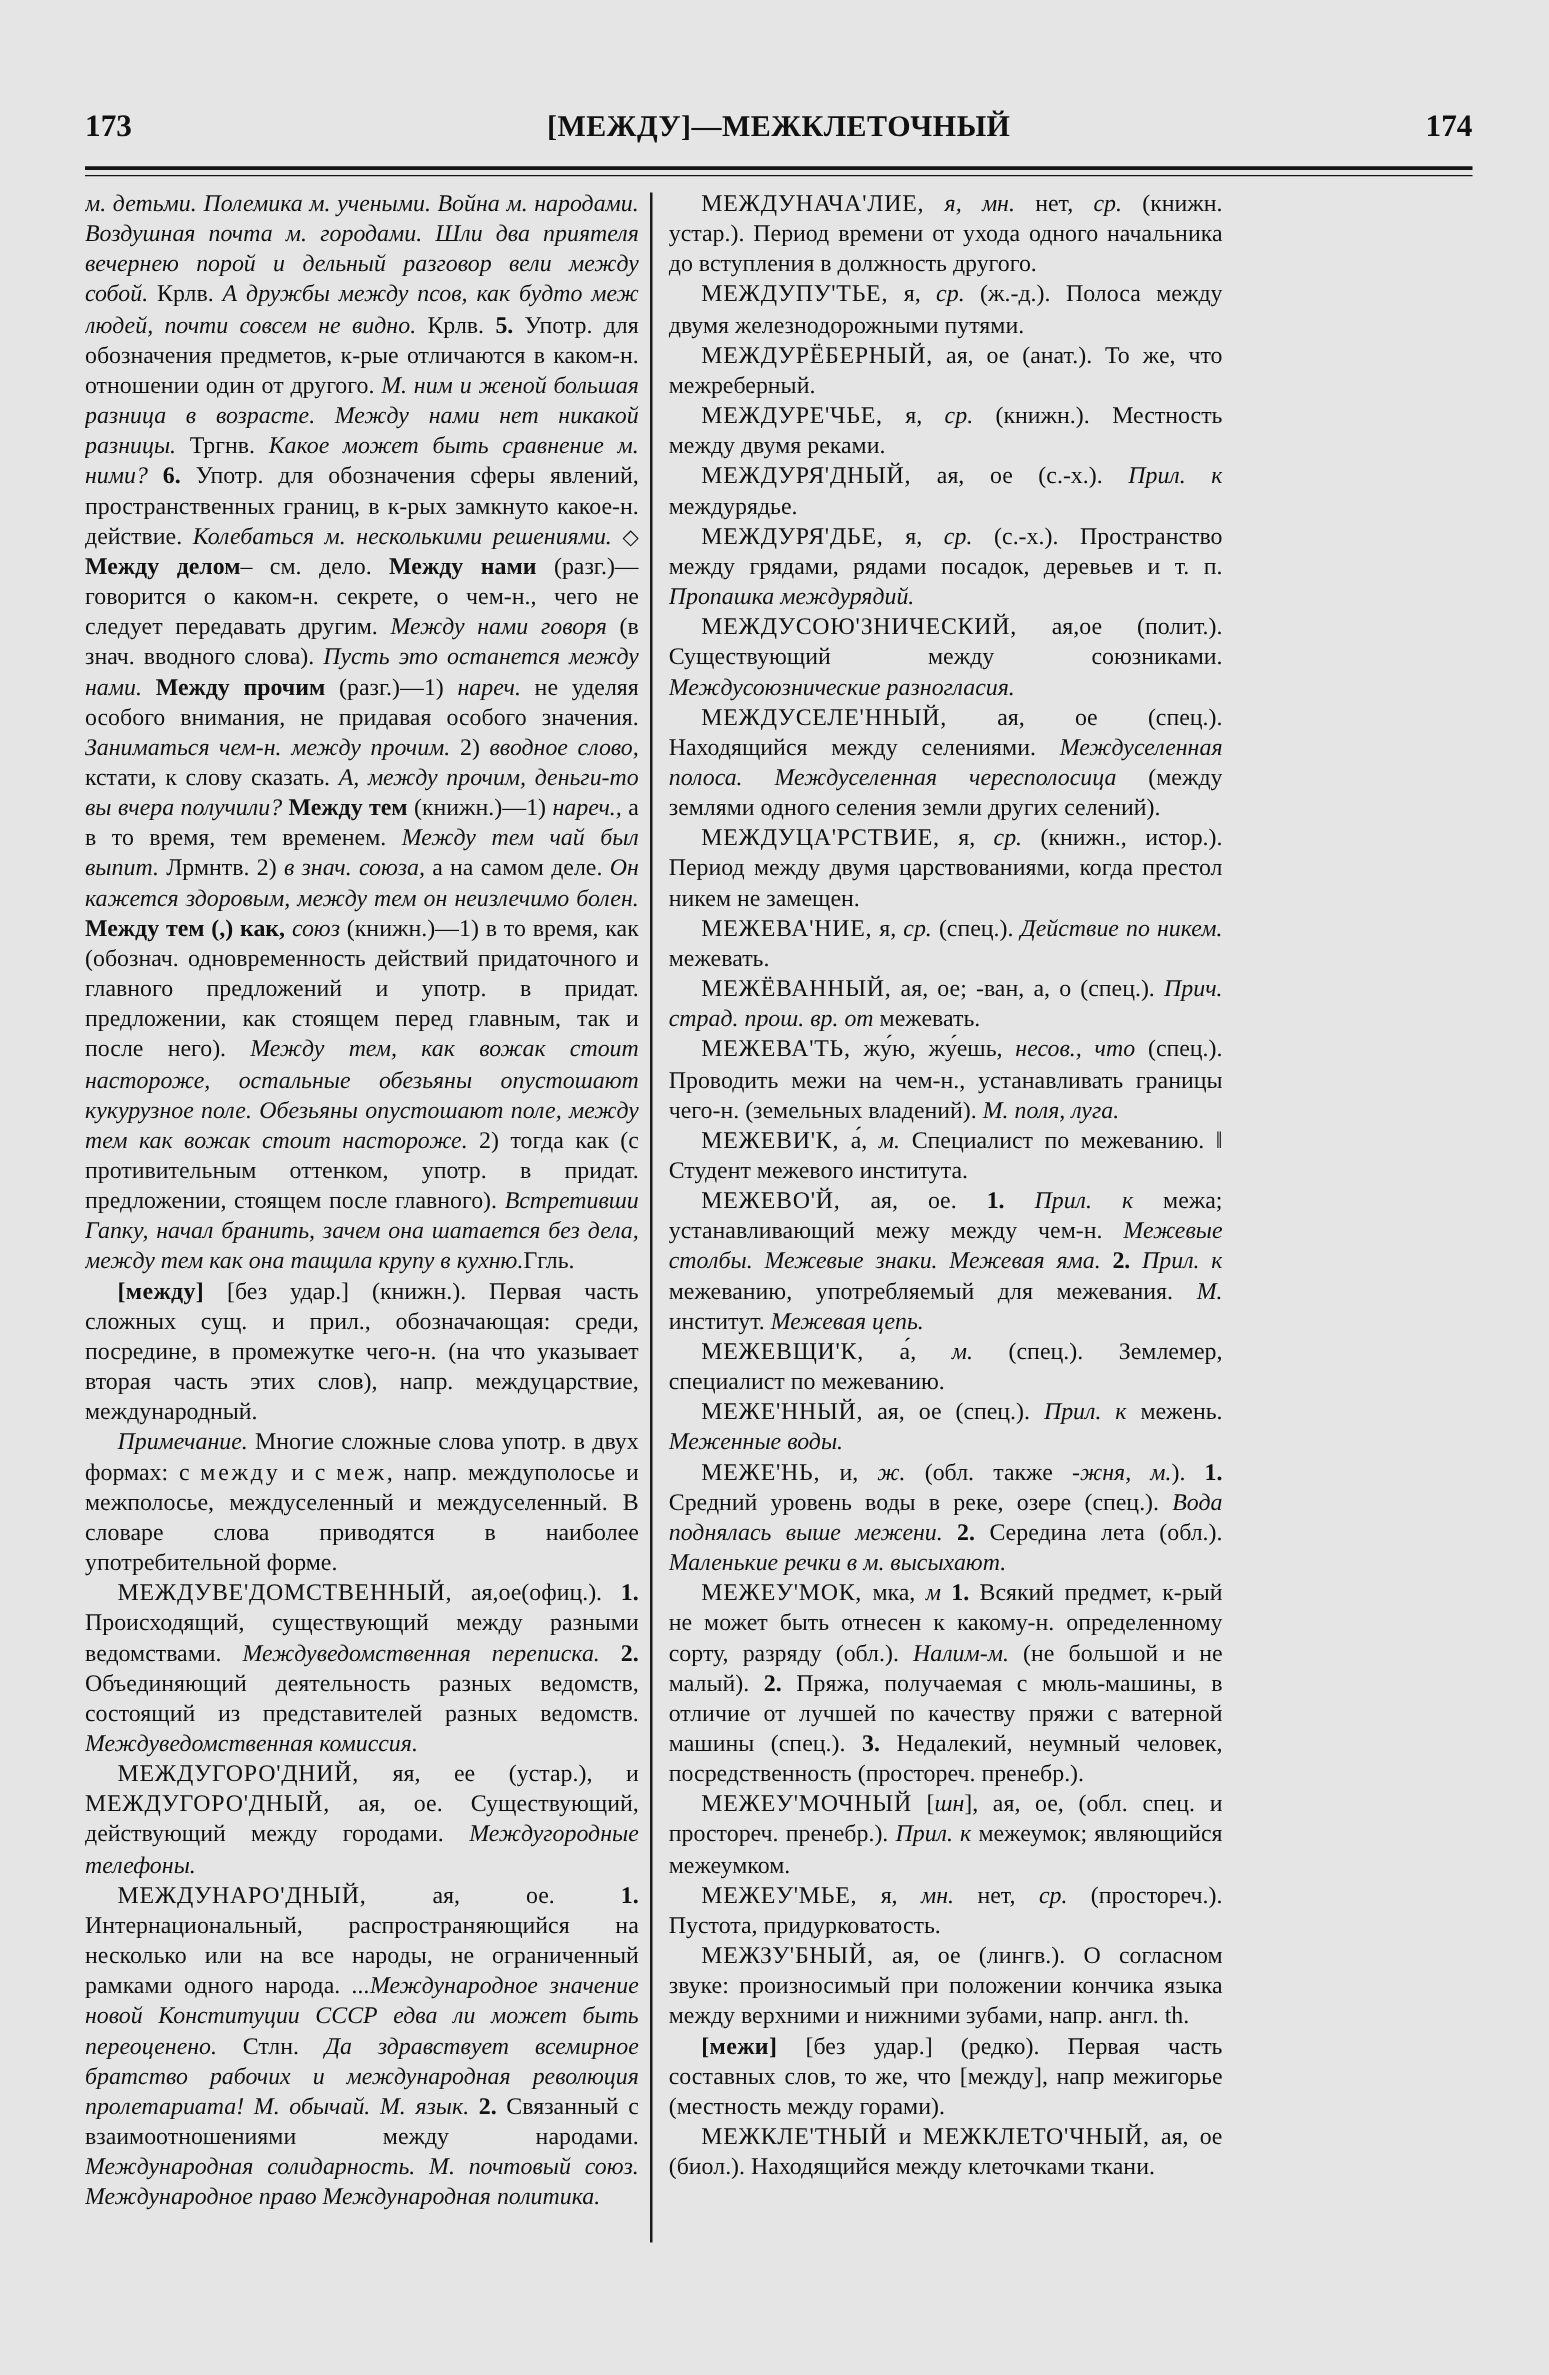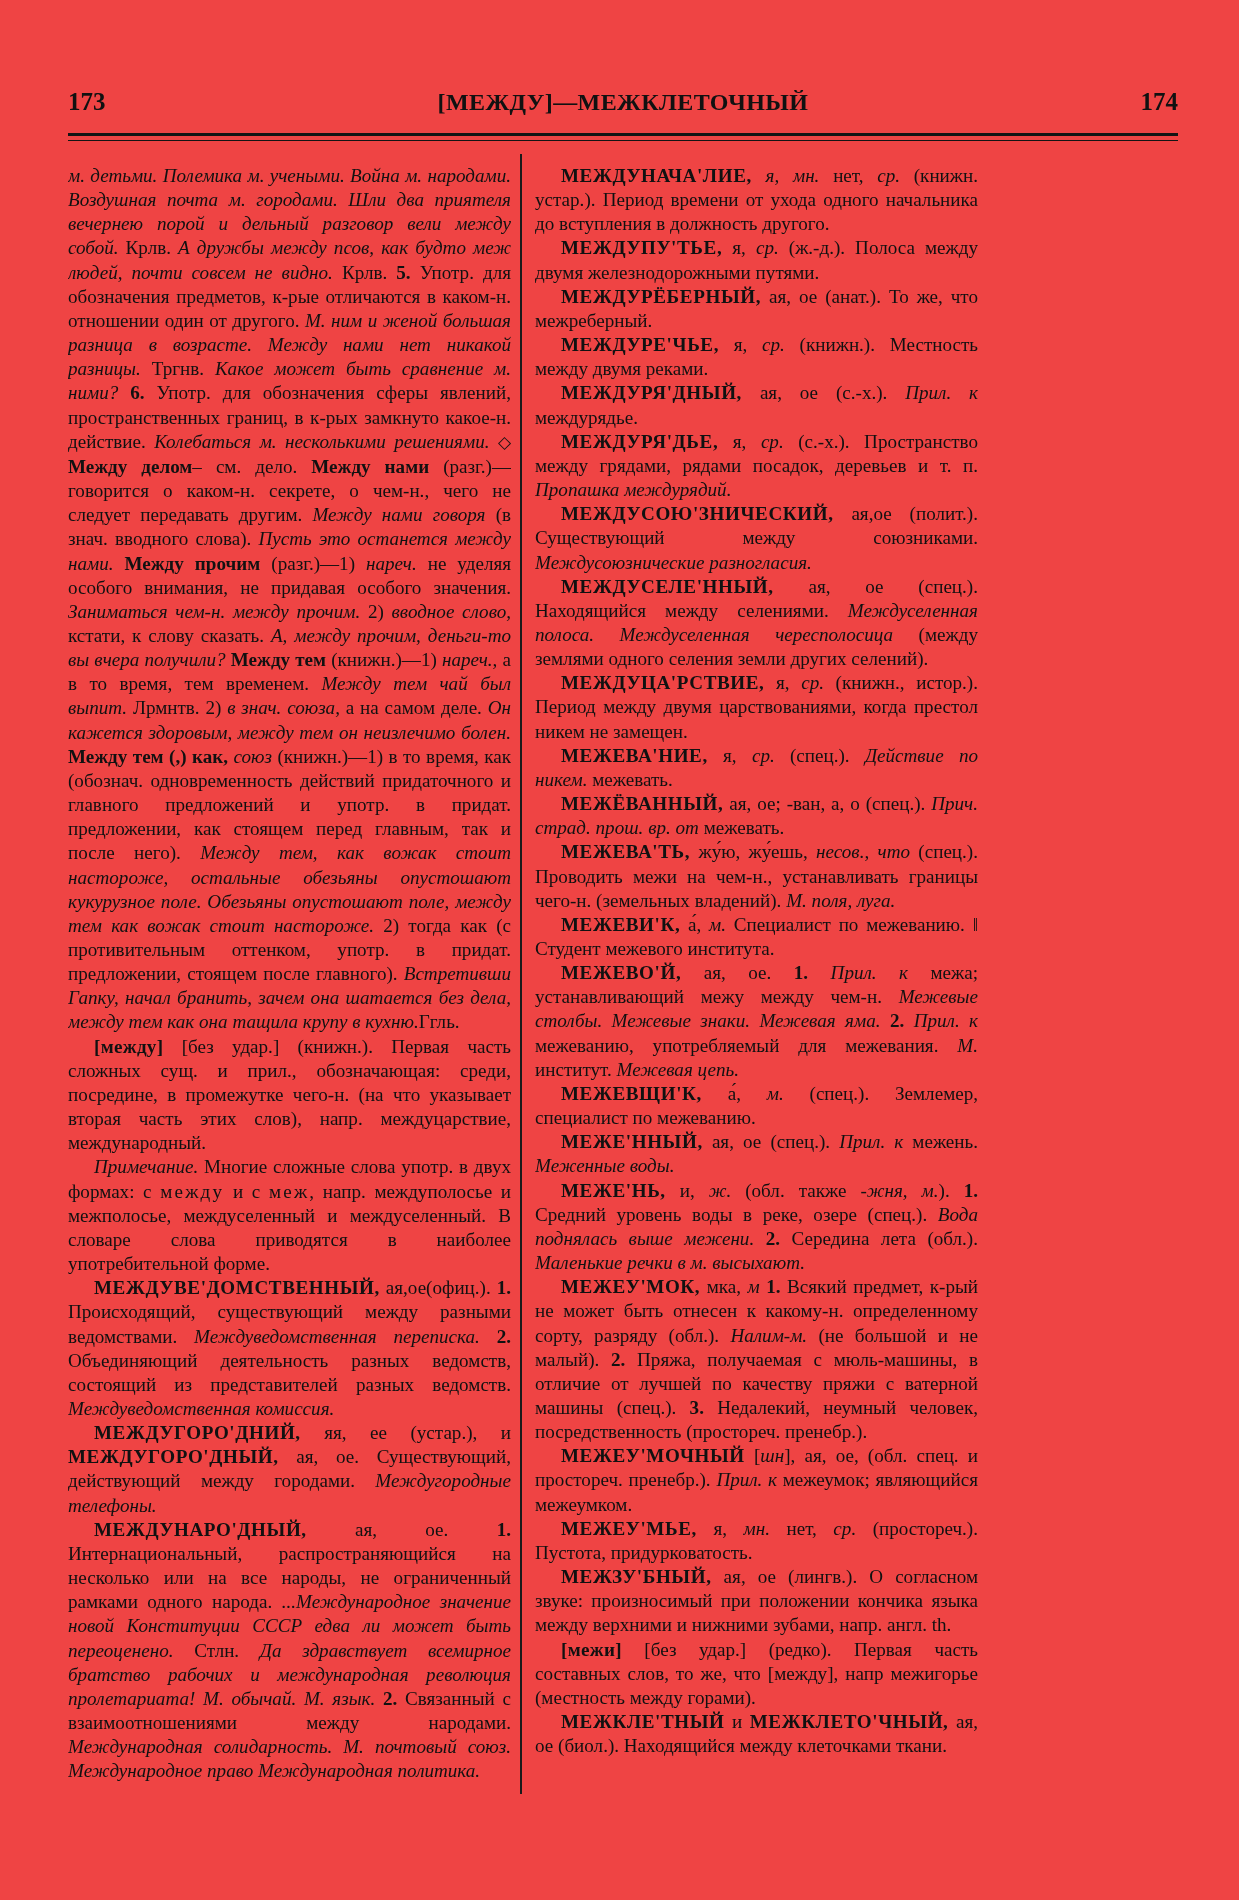--- a/index.html
+++ b/index.html
@@ -13,21 +13,21 @@
     font-family: "Liberation Serif", "DejaVu Serif", serif;
     color: #111111;
     position: relative;
     overflow: hidden;
   }
   .page {
     position: absolute;
     left: 0; top: 0;
     width: 1239px;
     height: 1900px;
-    background: #ef4444;
+    background: #e5e5e5;
   }
 
   
   .runhead {
     position: absolute;
     left: 68px;
     top: 88px;
     width: 1110px;
     height: 36px;
     display: flex;
@@ -69,21 +69,21 @@
   
   .cols {
     position: absolute;
     left: 68px;
     top: 152px;
     width: 1110px;
     height: 1690px;
   }
   .col {
     position: absolute;
-    top: 12px;
+    top: 0;
     width: 443px;
     height: 1690px;
     overflow: hidden;
   }
   .col-left  { left: 0px; }
   .col-right { left: 467px; }
 
   .col-divider {
     position: absolute;
     left: 452px;
@@ -102,21 +102,21 @@
     text-justify: inter-word;
     hyphens: none;
     word-spacing: 0px;
   }
   .col p.ind { text-indent: 26px; }
   .col p.noind { text-indent: 0; }
 
   i, .it { font-style: italic; }
   b, .bd { font-weight: bold; }
   .hw {
-    font-weight: bold;
+    font-weight: normal;
     letter-spacing: 0.6px;
     margin-top: 28px;
   }
   .hw-sm {
     font-weight: bold;
     letter-spacing: 0.3px;
     margin-top: 28px;
   }
   .dia { font-size: 17px; }
 

